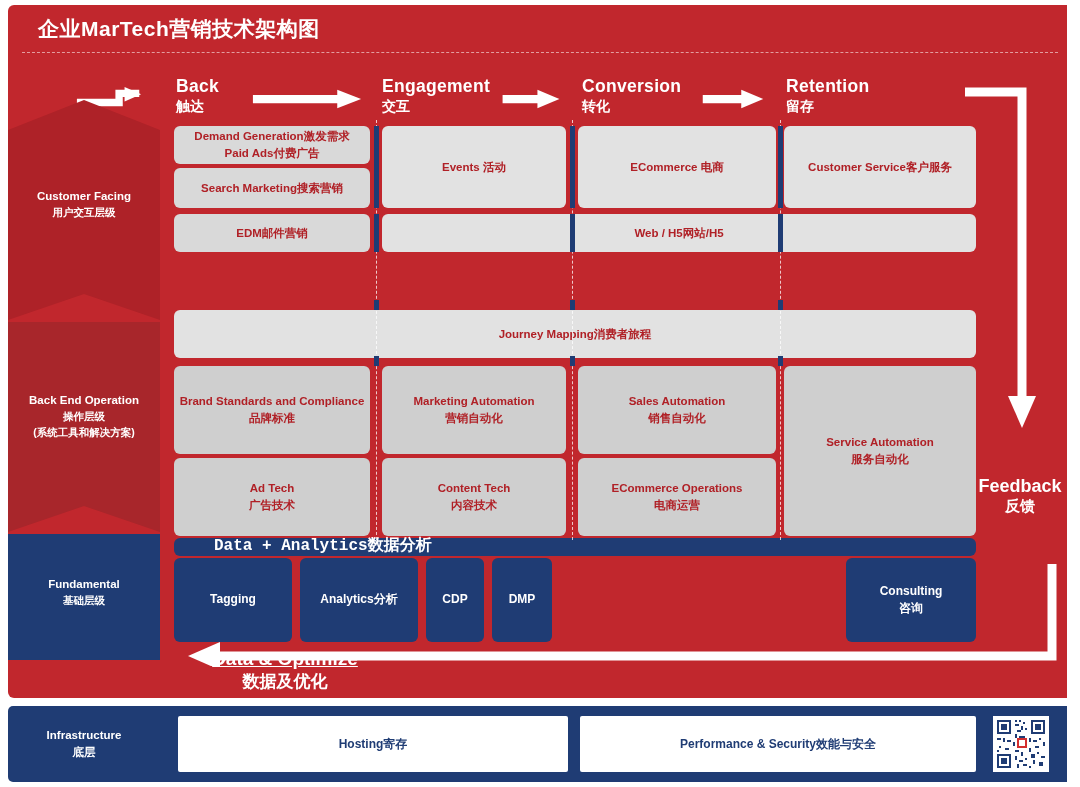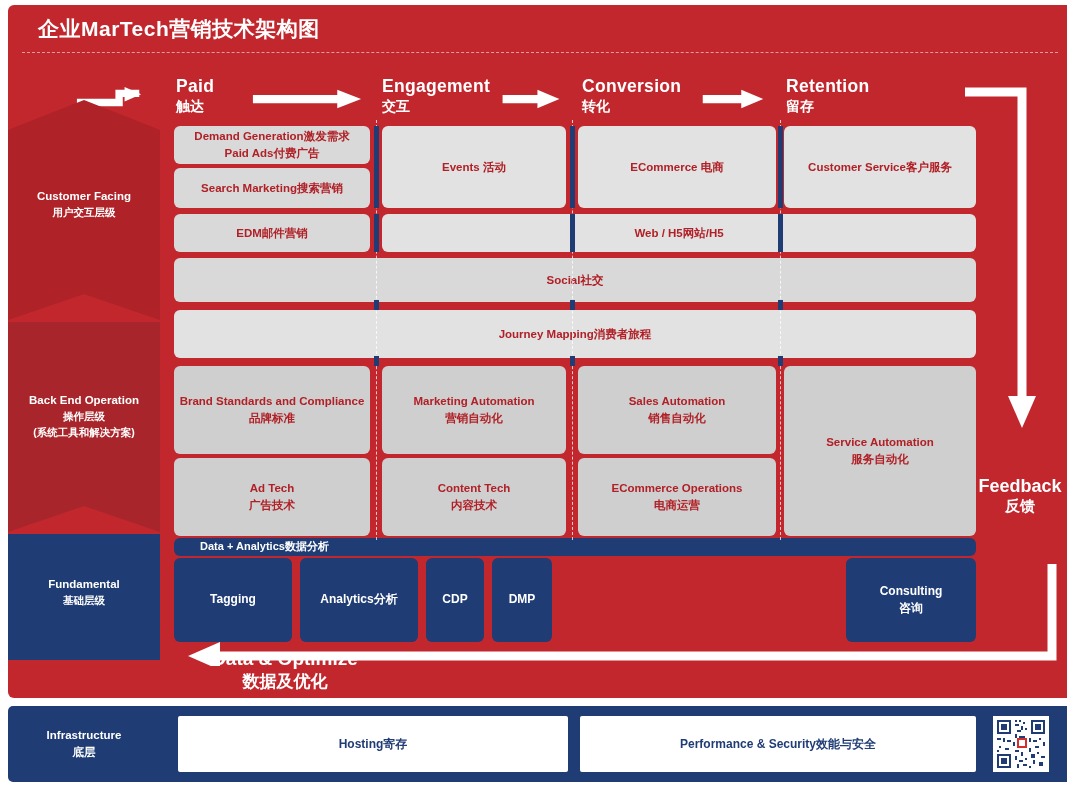--- a/index.html
+++ b/index.html
@@ -131,22 +131,23 @@
     box-sizing: border-box;
     padding: 2px 4px;
     border-radius: 6px;
   }
   .cell.darker { background: #cfcfcf; }
   .cell.light { background: #e2e2e2; }
   .cell.blueband {
     background: #1f3c74;
     color: #ffffff;
     justify-content: flex-start;
-    padding-left: 26px;
-    font-size: 11px;
+    padding-left: 40px;
+    font-size: 16px;
+    font-family: Liberation Mono, monospace;
   }
   .cell.navy {
     background: #1f3c74;
     color: #ffffff;
     font-size: 12px;
   }
   
   .btick {
     position: absolute;
     width: 5px;
@@ -159,21 +160,21 @@
     text-align: center;
   }
   .fb-label .en { font-size: 18px; font-weight: bold; }
   .fb-label .cn { font-size: 15px; font-weight: bold; }
   
   .dopt {
     position: absolute;
     color: #ffffff;
     text-align: center;
   }
-  .dopt .en { font-size: 19px; font-weight: bold; }
+  .dopt .en { font-size: 19px; font-weight: bold; text-decoration: underline; }
   .dopt .cn { font-size: 17px; font-weight: bold; }
   
   .infra-panel {
     position: absolute;
     left: 8px;
     top: 706px;
     width: 1064px;
     height: 76px;
     background: #1f3c74;
     border-radius: 5px;
@@ -220,21 +221,21 @@
 <body>
 
 <div id="page">
 
   <div class="red-panel"></div>
 
   <div class="title">企业MarTech营销技术架构图</div>
   <div class="title-rule"></div>
 
   <div class="phase" style="left:176px; top:76px;">
-    <div class="en">Paid</div>
+    <div class="en">Back</div>
     <div class="cn">触达</div>
   </div>
   <div class="phase" style="left:382px; top:76px;">
     <div class="en">Engagement</div>
     <div class="cn">交互</div>
   </div>
   <div class="phase" style="left:582px; top:76px;">
     <div class="en">Conversion</div>
     <div class="cn">转化</div>
   </div>
@@ -290,21 +291,20 @@
     <span>Paid Ads付费广告</span>
   </div>
   <div class="cell" style="left:174px; top:168px; width:196px; height:40px;">Search Marketing搜索营销</div>
   <div class="cell light" style="left:382px; top:126px; width:184px; height:82px;">Events 活动</div>
   <div class="cell light" style="left:578px; top:126px; width:198px; height:82px;">ECommerce 电商</div>
   <div class="cell light" style="left:784px; top:126px; width:192px; height:82px;">Customer Service客户服务</div>
 
   <div class="cell" style="left:174px; top:214px; width:196px; height:38px;">EDM邮件营销</div>
   <div class="cell light" style="left:382px; top:214px; width:594px; height:38px;">Web / H5网站/H5</div>
 
-  <div class="cell" style="left:174px; top:258px; width:802px; height:44px;">Social社交</div>
 
   <div class="cell light" style="left:174px; top:310px; width:802px; height:48px;">Journey Mapping消费者旅程</div>
 
   <div class="cell darker" style="left:174px; top:366px; width:196px; height:88px; flex-direction:column;">
     <span>Brand Standards and Compliance</span>
     <span>品牌标准</span>
   </div>
   <div class="cell darker" style="left:382px; top:366px; width:184px; height:88px; flex-direction:column;">
     <span>Marketing Automation</span>
     <span>营销自动化</span>

